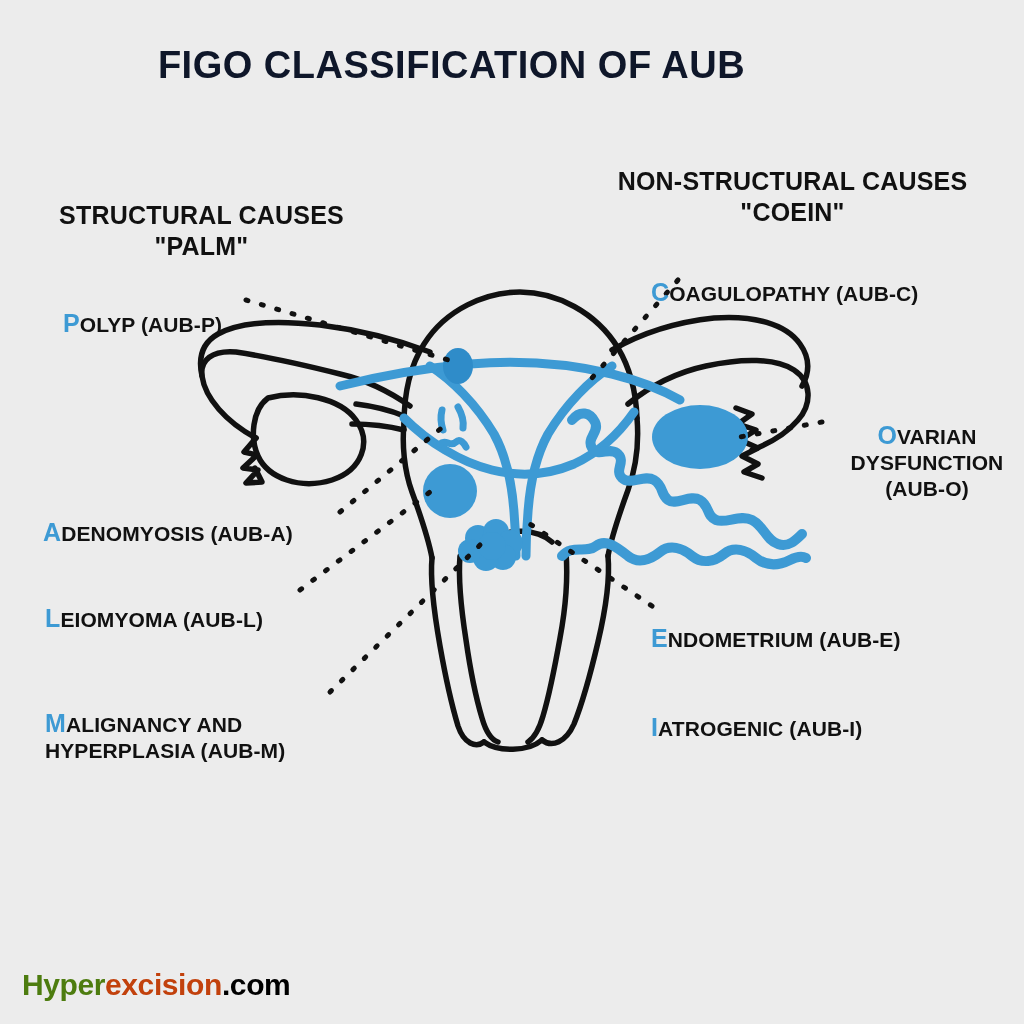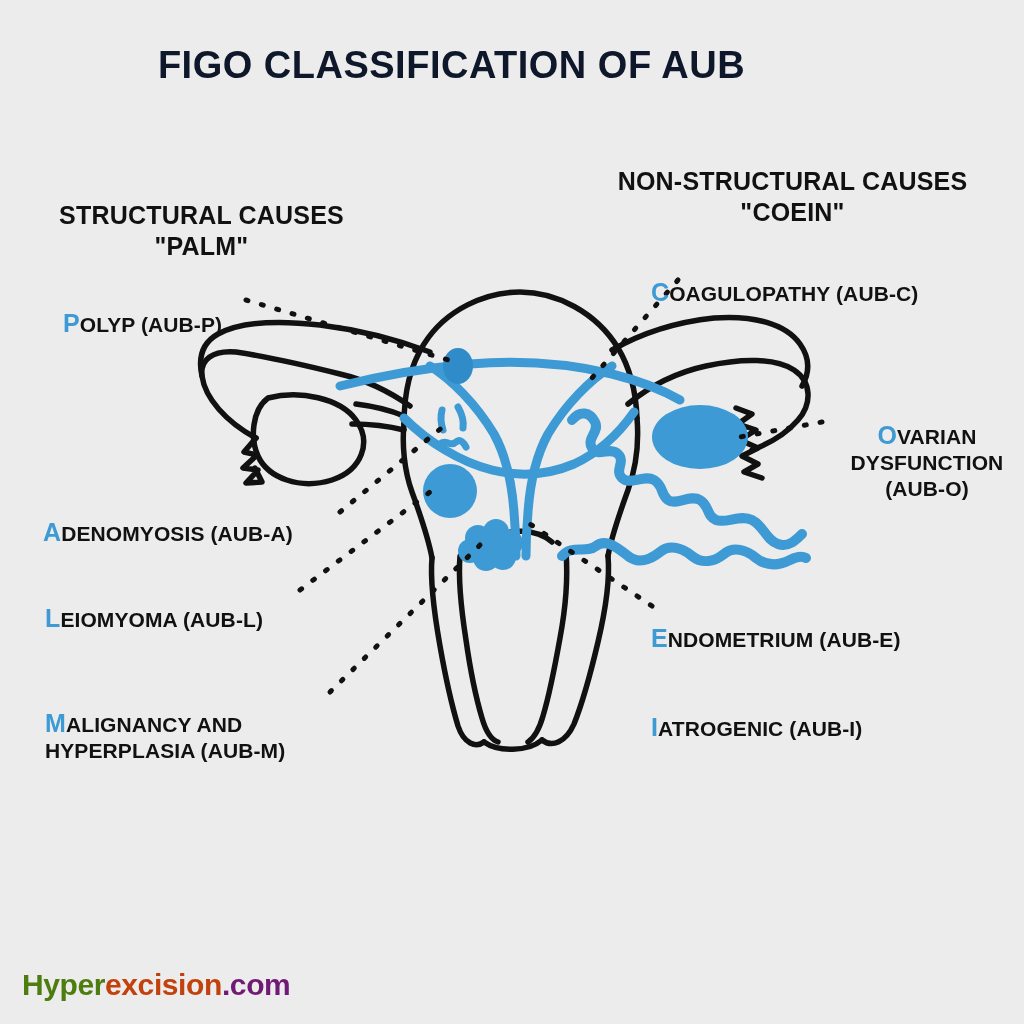--- a/index.html
+++ b/index.html
@@ -94,21 +94,21 @@
   #watermark {
     position: absolute;
     left: 22px;
     bottom: 22px;
     font-size: 30px;
     font-weight: 700;
     letter-spacing: -0.4px;
   }
   #watermark .w1 { color: #4d7c0f; }
   #watermark .w2 { color: #c2410c; }
-  #watermark .w3 { color: #701a75; }
+  #watermark .w3 { color: #000000; }
 </style>
 </head>
 <body>
 
 <div id="page">
 
   <div class="title">FIGO CLASSIFICATION OF AUB</div>
 
   <div class="col-head" id="head-left">
     <span>STRUCTURAL CAUSES</span>

